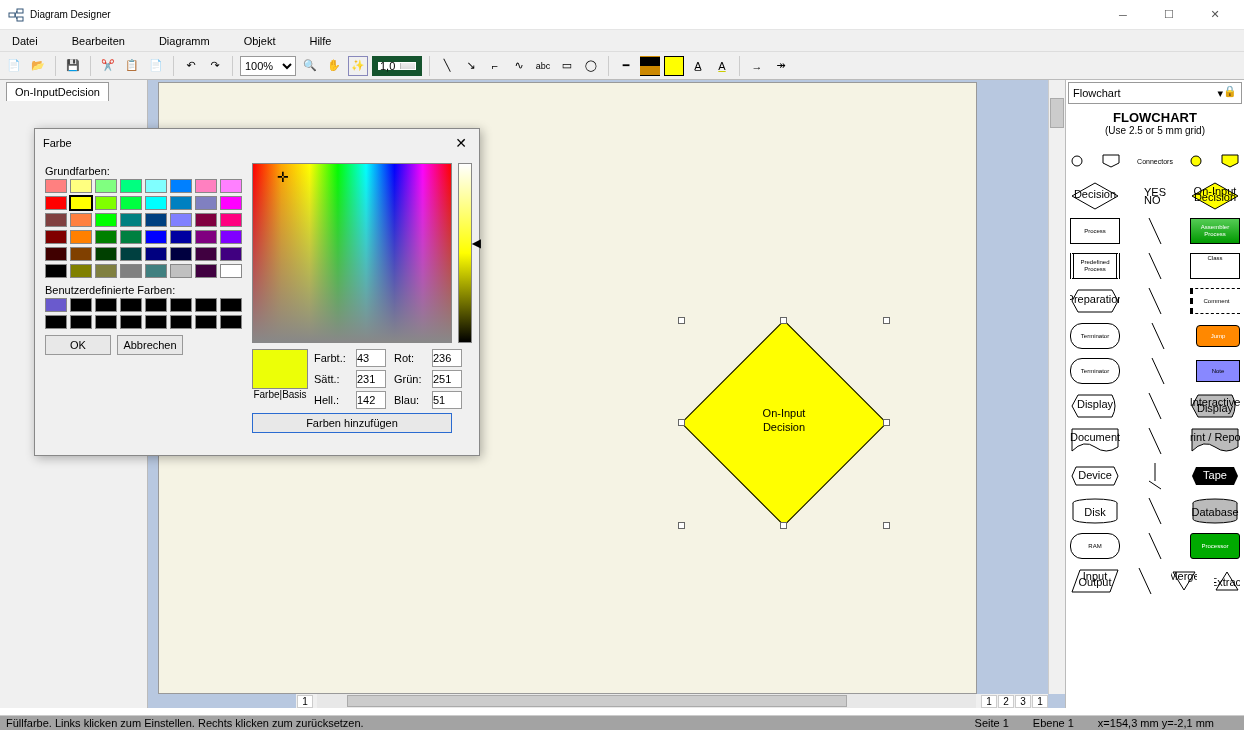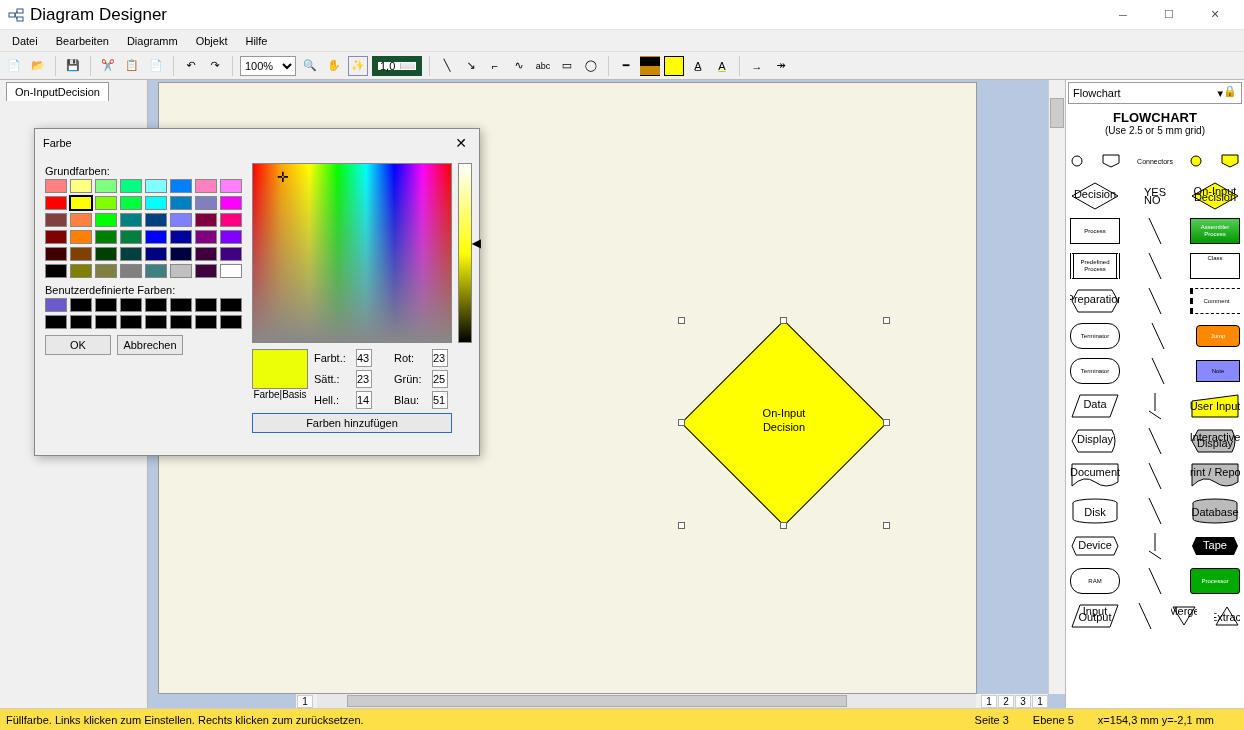--- a/index.html
+++ b/index.html
@@ -1,22 +1,22 @@
 <!DOCTYPE html>
 <html><head>
 <meta charset="utf-8">
 <style>
 *{box-sizing:border-box;margin:0;padding:0;font-family:"Segoe UI",Tahoma,sans-serif;font-size:11px}
 body{background:#fff;width:1244px;height:730px;overflow:hidden;position:relative}
 .titlebar{height:30px;display:flex;align-items:center;padding:0 8px;border-bottom:1px solid #e5e5e5}
 .titlebar .icon{width:16px;height:16px;margin-right:6px}
-.titlebar .title{flex:1;font-size:17px}
+.titlebar .title{flex:1;font-size:10px}
 .winbtns{display:flex;gap:4px}
 .winbtn{width:42px;height:22px;display:flex;align-items:center;justify-content:center;color:#555}
-.menubar{height:22px;background:#f0f0f0;display:flex;align-items:center;padding:0 4px;gap:2px;border-bottom:1px solid #ddd}
+.menubar{height:22px;background:#f0f0f0;display:flex;align-items:center;padding:0 4px;gap:18px;border-bottom:1px solid #ddd}
 .menuitem{padding:2px 8px}
 .toolbar{height:28px;background:#f0f0f0;border-bottom:1px solid #bbb;display:flex;align-items:center;padding:0 4px;gap:4px}
 .tbtn{width:20px;height:20px;display:flex;align-items:center;justify-content:center;border:1px solid transparent}
 .sep{width:1px;height:20px;background:#ccc;margin:0 3px}
 .zoom-sel{width:56px;height:20px;border:1px solid #999;font-size:11px;background:#fff}
 .spin{width:50px;height:20px;border:6px solid #14532d;background:#fff;display:flex;align-items:center;padding:0 2px;position:relative}
 .spin::after{content:"";position:absolute;right:1px;top:1px;bottom:1px;width:14px;background:linear-gradient(#eee,#ddd);border-left:1px solid #bbb}
 .main{display:flex;height:628px}
 .left-tabs{width:148px;background:#f0f0f0;border-right:1px solid #bbb;position:relative}
 .tab{background:#fff;border:1px solid #999;border-bottom:none;padding:3px 8px;position:absolute;top:2px;left:6px;font-size:11px}
@@ -36,21 +36,21 @@
 .rp-sel{height:22px;border:1px solid #999;margin:2px;display:flex;align-items:center;padding:0 4px;font-size:11px;position:relative}
 .rp-sel::after{content:"▾";position:absolute;right:18px}
 .rp-lock{width:16px;height:16px;position:absolute;right:2px;top:2px}
 .rp-title{text-align:center;font-weight:bold;font-size:13px;margin-top:4px}
 .rp-sub{text-align:center;font-size:10px;margin-bottom:4px}
 .rp-body{flex:1;overflow:auto;padding:2px}
 .rp-row{display:flex;align-items:center;justify-content:space-between;margin:3px 2px;height:32px}
 .shape{border:1px solid #000;background:#fff;display:flex;align-items:center;justify-content:center;font-size:6px;text-align:center;line-height:7px}
 .shape.rect{width:50px;height:26px}
 .shape.sm{width:44px;height:22px}
-.statusbar{position:absolute;bottom:0;left:0;right:0;height:22px;background:#fde047;border-top:1px solid #ccc;display:flex;align-items:center;padding:0 6px;font-size:11px}
+.statusbar{position:absolute;bottom:0;left:0;right:0;height:15px;background:#a3a3a3;border-top:1px solid #ccc;display:flex;align-items:center;padding:0 6px;font-size:11px}
 .statusbar span{margin-right:24px}
 .statusbar .r{margin-left:auto}
 
 .dialog{position:absolute;left:34px;top:128px;width:446px;height:328px;background:#f0f0f0;border:1px solid #888;box-shadow:2px 2px 10px rgba(0,0,0,.3);z-index:100}
 .dlg-title{height:28px;display:flex;align-items:center;padding:0 8px;font-size:12px}
 .dlg-close{margin-left:auto;width:20px;text-align:center;font-size:14px}
 .dlg-body{padding:6px 10px;display:flex;gap:10px}
 .dlg-left{width:222px}
 .dlg-label{font-size:11px;margin:2px 0}
 .swatch-grid{display:grid;grid-template-columns:repeat(8,22px);gap:3px;margin-bottom:6px}
@@ -63,21 +63,21 @@
 .dlg-right{flex:1}
 .spectrum{width:200px;height:180px;border:1px solid #888;background:linear-gradient(to bottom,rgba(0,0,0,0),#888),linear-gradient(to right,red,orange,yellow,lime,cyan,blue,magenta,red);position:relative}
 .spectrum .cursor{position:absolute;left:24px;top:5px;width:10px;height:10px;font-size:14px;color:#000}
 .lum{width:14px;height:180px;border:1px solid #888;background:linear-gradient(#fff,#ff0,#000);margin-left:6px;position:relative}
 .lum-arrow{position:absolute;right:-10px;top:72px;font-size:12px}
 .spec-row{display:flex}
 .preview-row{display:flex;margin-top:6px;gap:6px;align-items:flex-start}
 .preview{width:56px;height:40px;border:1px solid #888;background:#ecff07}
 .preview-label{font-size:10px;text-align:center;width:56px}
 .val-grid{display:grid;grid-template-columns:38px 34px 34px 34px;gap:3px 4px;align-items:center;font-size:11px}
-.val-grid input{width:16px;height:18px;border:1px solid #999;font-size:11px;text-align:right;padding-right:2px}
+.val-grid input{width:30px;height:18px;border:1px solid #999;font-size:11px;text-align:left;padding-right:2px}
 .btn-add{width:200px;margin-top:4px;border:1px solid #2a6bd1}
 </style>
 </head>
 <body>
 
 <div class="titlebar">
   <svg class="icon" viewBox="0 0 16 16">
       <rect x="1" y="6" width="6" height="4" fill="none" stroke="#357" stroke-width="1"></rect>
       <rect x="9" y="2" width="6" height="4" fill="none" stroke="#357"></rect>
       <rect x="9" y="10" width="6" height="4" fill="none" stroke="#357"></rect>
@@ -243,34 +243,20 @@
         </div>
       <div class="rp-row">
           <div class="shape rect" style="border-radius:12px">Terminator</div>
           <svg width="16" height="30">
             <line x1="2" y1="2" x2="14" y2="28" stroke="#000"></line>
           </svg>
           <div class="shape sm" style="background:#88f">Note</div>
         </div>
       <div class="rp-row">
           <svg width="50" height="26">
-            <polygon points="10,2 48,2 40,24 2,24" fill="#fff" stroke="#000"></polygon>
-            <text x="25" y="15" text-anchor="middle" font-size="6">Data</text>
-          </svg>
-          <svg width="16" height="30">
-            <line x1="8" y1="2" x2="8" y2="20" stroke="#000"></line>
-            <line x1="2" y1="20" x2="14" y2="28" stroke="#000"></line>
-          </svg>
-          <svg width="50" height="26">
-            <polygon points="2,8 48,2 48,24 2,24" fill="#ff0" stroke="#000"></polygon>
-            <text x="25" y="17" text-anchor="middle" font-size="6">User Input</text>
-          </svg>
-        </div>
-      <div class="rp-row">
-          <svg width="50" height="26">
             <path d="M8 2h34q6 11 0 22H8L2 13z" fill="#fff" stroke="#000"></path>
             <text x="25" y="15" text-anchor="middle" font-size="6">Display</text>
           </svg>
           <svg width="16" height="30">
             <line x1="2" y1="2" x2="14" y2="28" stroke="#000"></line>
           </svg>
           <svg width="50" height="26">
             <path d="M8 2h34q6 11 0 22H8L2 13z" fill="#bbb" stroke="#000"></path>
             <text x="25" y="13" text-anchor="middle" font-size="5">Interactive</text>
             <text x="25" y="19" text-anchor="middle" font-size="5">Display</text>
@@ -283,49 +269,49 @@
           </svg>
           <svg width="16" height="30">
             <line x1="2" y1="2" x2="14" y2="28" stroke="#000"></line>
           </svg>
           <svg width="50" height="28">
             <path d="M2 2h46v18q-12 8-23 0t-23 4z" fill="#bbb" stroke="#000"></path>
             <text x="25" y="14" text-anchor="middle" font-size="5">Print / Report</text>
           </svg>
         </div>
       <div class="rp-row">
+          <svg width="50" height="22">
+            <polygon points="6,2 44,2 48,11 44,20 6,20 2,11" fill="#fff" stroke="#000"></polygon>
+            <text x="25" y="14" text-anchor="middle" font-size="6">Device</text>
+          </svg>
+          <svg width="16" height="30">
+            <line x1="8" y1="2" x2="8" y2="20" stroke="#000"></line>
+            <line x1="2" y1="20" x2="14" y2="28" stroke="#000"></line>
+          </svg>
+          <svg width="50" height="22">
+            <polygon points="6,2 44,2 48,11 44,20 6,20 2,11" fill="#000"></polygon>
+            <text x="25" y="14" text-anchor="middle" font-size="6" fill="#fff">Tape</text>
+          </svg>
+        </div>
+      <div class="rp-row">
           <svg width="50" height="28">
             <ellipse cx="25" cy="6" rx="22" ry="4" fill="#fff" stroke="#000"></ellipse>
             <path d="M3 6v16a22 4 0 0 0 44 0V6" fill="#fff" stroke="#000"></path>
             <text x="25" y="19" text-anchor="middle" font-size="6">Disk</text>
           </svg>
           <svg width="16" height="30">
             <line x1="2" y1="2" x2="14" y2="28" stroke="#000"></line>
           </svg>
           <svg width="50" height="28">
             <ellipse cx="25" cy="6" rx="22" ry="4" fill="#bbb" stroke="#000"></ellipse>
             <path d="M3 6v16a22 4 0 0 0 44 0V6" fill="#bbb" stroke="#000"></path>
             <text x="25" y="19" text-anchor="middle" font-size="5">Database</text>
           </svg>
         </div>
       <div class="rp-row">
-          <svg width="50" height="22">
-            <polygon points="6,2 44,2 48,11 44,20 6,20 2,11" fill="#fff" stroke="#000"></polygon>
-            <text x="25" y="14" text-anchor="middle" font-size="6">Device</text>
-          </svg>
-          <svg width="16" height="30">
-            <line x1="8" y1="2" x2="8" y2="20" stroke="#000"></line>
-            <line x1="2" y1="20" x2="14" y2="28" stroke="#000"></line>
-          </svg>
-          <svg width="50" height="22">
-            <polygon points="6,2 44,2 48,11 44,20 6,20 2,11" fill="#000"></polygon>
-            <text x="25" y="14" text-anchor="middle" font-size="6" fill="#fff">Tape</text>
-          </svg>
-        </div>
-      <div class="rp-row">
           <div class="shape rect" style="border-radius:12px">RAM</div>
           <svg width="16" height="30">
             <line x1="2" y1="2" x2="14" y2="28" stroke="#000"></line>
           </svg>
           <div class="shape rect" style="background:#0a0;color:#fff;border-radius:3px">Processor</div>
         </div>
       <div class="rp-row">
           <svg width="50" height="26">
             <polygon points="10,2 48,2 40,24 2,24" fill="#fff" stroke="#000"></polygon>
             <text x="25" y="12" text-anchor="middle" font-size="5">Input</text>
@@ -342,22 +328,22 @@
             <polygon points="13,2 24,20 2,20" fill="#fff" stroke="#000"></polygon>
             <text x="13" y="16" text-anchor="middle" font-size="4">Extract</text>
           </svg>
         </div>
     </div>
   </div>
 </div>
 
 <div class="statusbar">
   <span>Füllfarbe. Links klicken zum Einstellen. Rechts klicken zum zurücksetzen.</span>
-  <span class="r">Seite 3</span>
-  <span>Ebene 5</span>
+  <span class="r">Seite 1</span>
+  <span>Ebene 1</span>
   <span>x=154,3 mm  y=-2,1 mm</span>
 </div>
 
 <div class="dialog">
   <div class="dlg-title">
     <span>Farbe</span>
     <span class="dlg-close">✕</span>
   </div>
   <div class="dlg-body">
     <div class="dlg-left">

